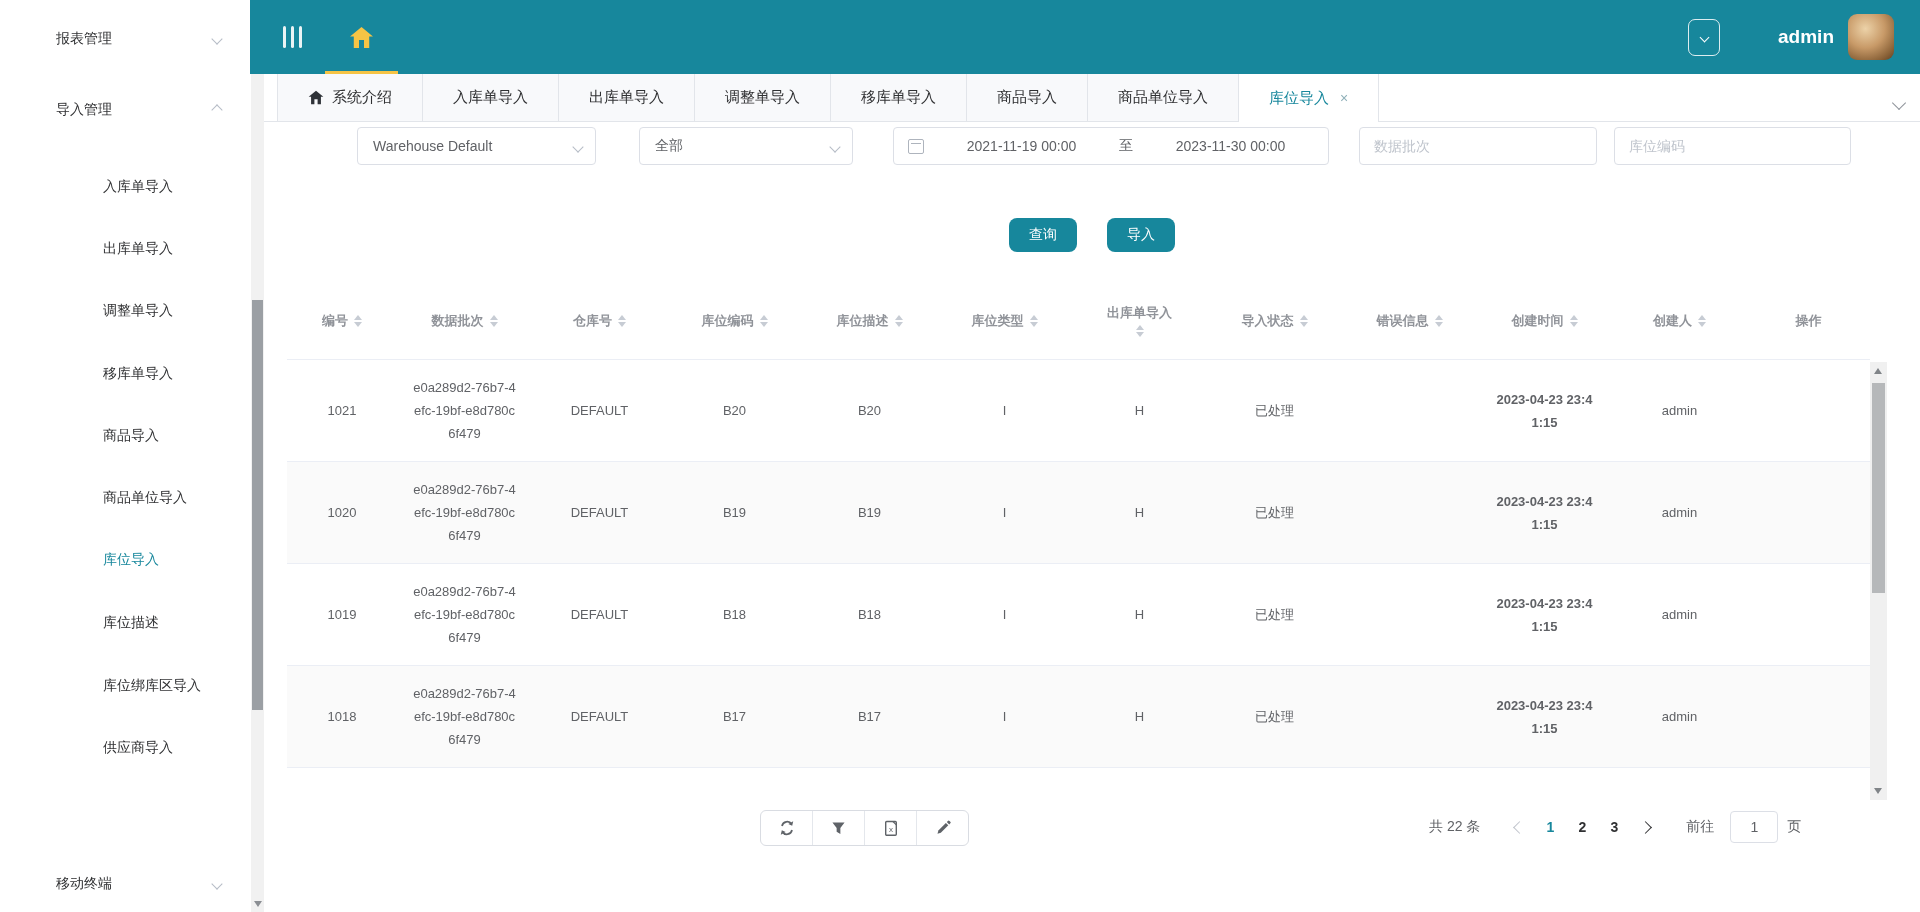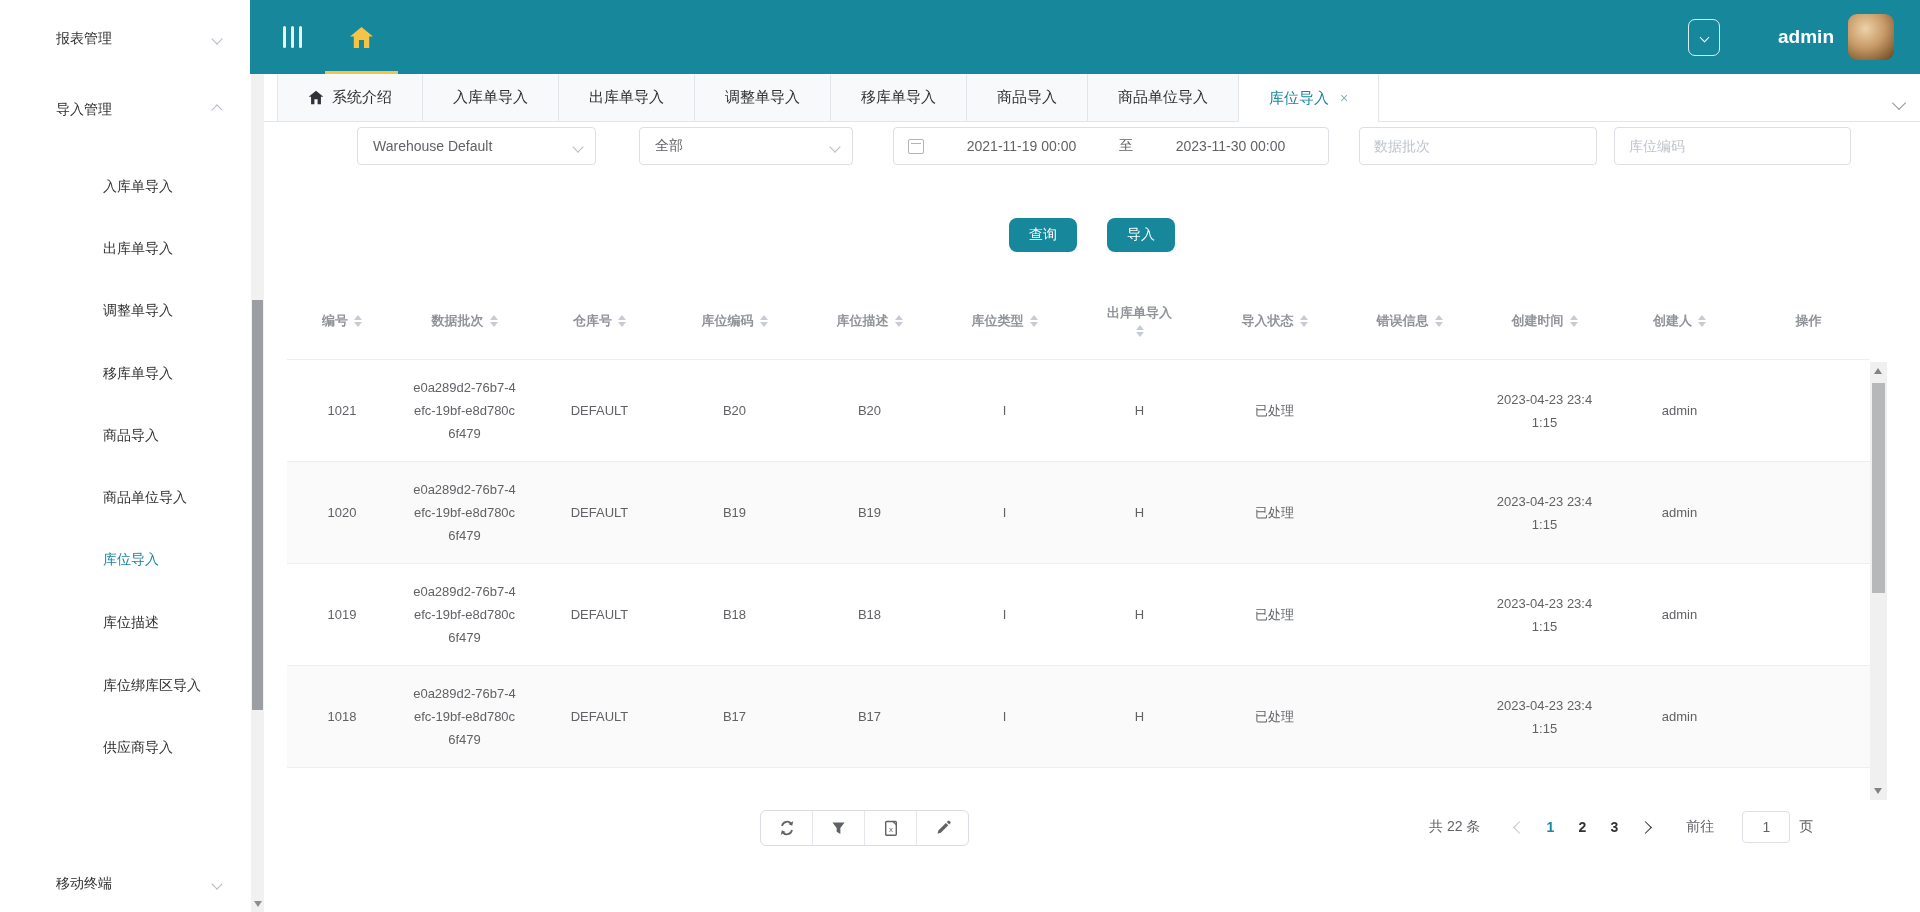--- a/index.html
+++ b/index.html
@@ -74,41 +74,41 @@
   .caret .u{border-bottom:5px solid #c7ccd4;}
   .caret .d{border-top:5px solid #c7ccd4;}
   .c1{width:110px;}.c2{width:135px;}.c3{width:135px;}.c4{width:135px;}.c5{width:135px;}.c6{width:135px;}
   .c7{width:135px;}.c8{width:135px;}.c9{width:135px;}.c10{width:135px;}.c11{width:135px;}.c12{width:123px;}
 
   .tbody{position:absolute;left:23px;top:238px;width:1583px;height:446px;overflow:hidden;}
   .trow{display:flex;align-items:center;height:102px;border-bottom:1px solid #ebeef5;box-sizing:border-box;font-size:13px;color:#606266;}
   .trow.stripe{background:#fafafa;}
   .tcell{display:flex;align-items:center;justify-content:center;text-align:center;word-break:break-all;line-height:23px;box-sizing:border-box;}
   .tcell.c2{padding:0 14px;}
-  .tcell.c10{padding:0 16px;}
+  .tcell.c10{padding:0 16px;font-weight:bold;}
 
   .vscroll{position:absolute;left:1606px;top:240px;width:17px;height:438px;background:#f0f0f0;}
   .vscroll .thumb{position:absolute;left:2px;top:21px;width:13px;height:210px;background:#b6b8ba;}
   .vscroll .a-up{position:absolute;left:4px;top:6px;width:0;height:0;border-left:4.5px solid transparent;border-right:4.5px solid transparent;border-bottom:6px solid #808488;}
   .vscroll .a-dn{position:absolute;left:4px;bottom:6px;width:0;height:0;border-left:4.5px solid transparent;border-right:4.5px solid transparent;border-top:6px solid #808488;}
 
   
   .tools{position:absolute;left:496px;top:688px;height:34px;display:flex;border:1px solid #d9dce2;border-radius:6px;overflow:hidden;background:#fff;}
   .tool{width:51px;display:flex;align-items:center;justify-content:center;color:#5f6368;border-right:1px solid #e4e7ec;cursor:pointer;}
   .tool:last-child{border-right:none;}
 
   .pager{position:absolute;left:1165px;top:688px;height:34px;display:flex;align-items:center;font-size:14px;color:#606266;}
   .pg-total{margin-right:24px;}
   .pg-nav{width:30px;display:flex;justify-content:center;cursor:pointer;}
   .pg-nav .chv{width:8px;height:8px;}
   .pg-nav.prev .chv{transform:rotate(135deg);border-color:#c0c4cc;}
   .pg-nav.next .chv{transform:rotate(-45deg);border-color:#303133;}
   .pg-num{width:32px;text-align:center;font-weight:700;color:#303133;cursor:pointer;}
   .pg-num.active{color:#17879C;}
-  .pg-goto{margin-left:26px;margin-right:28px;text-align:center;}
+  .pg-goto{margin-left:26px;margin-right:16px;text-align:center;}
   .pg-input{width:42px;height:28px;border:1px solid #dcdfe6;border-radius:4px;text-align:center;font-size:14px;color:#606266;outline:none;font-family:inherit;}
   .pg-unit{margin-left:9px;}
 </style>
 </head>
 <body>
 
 <div class="screen">
 
   <div class="sidebar">
     <div class="side-item" style="top:22px">

